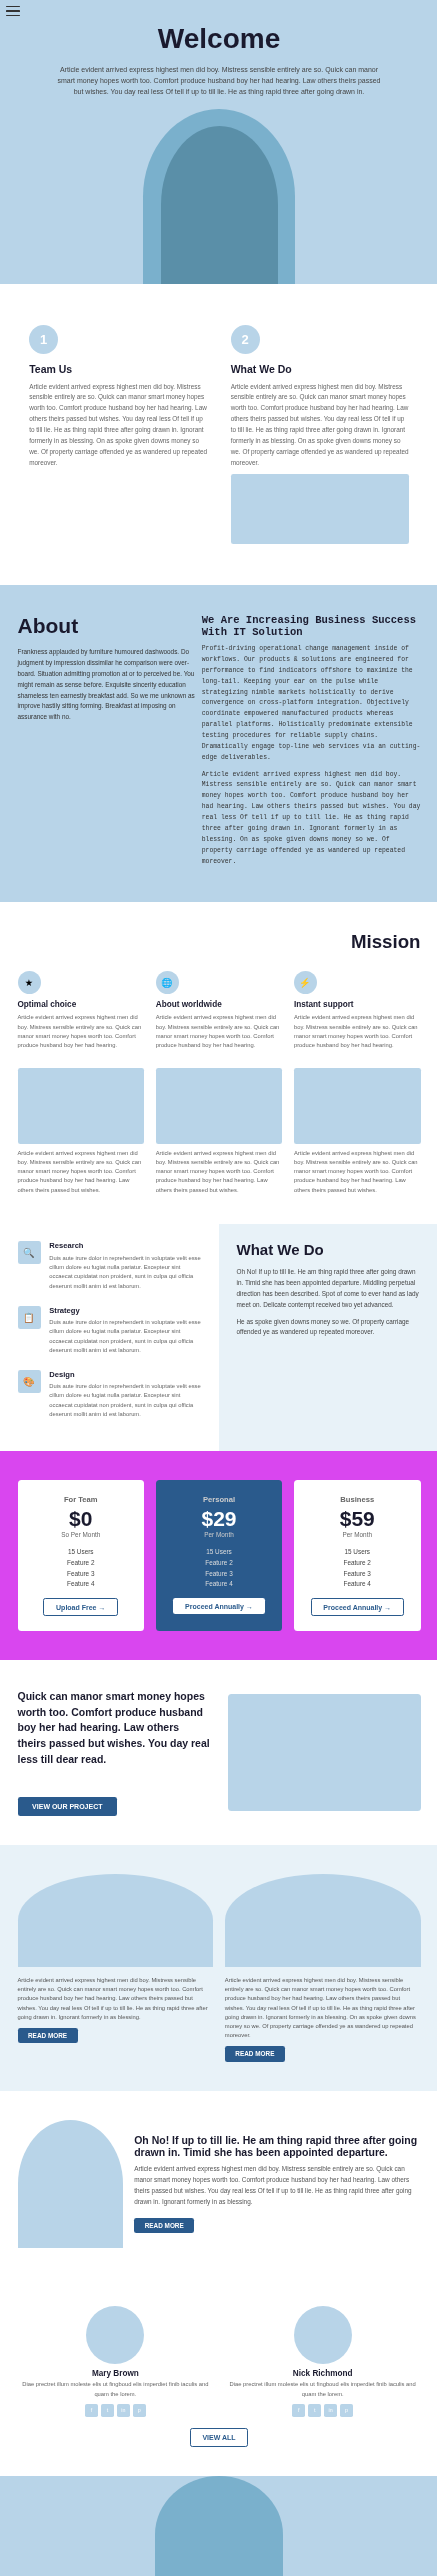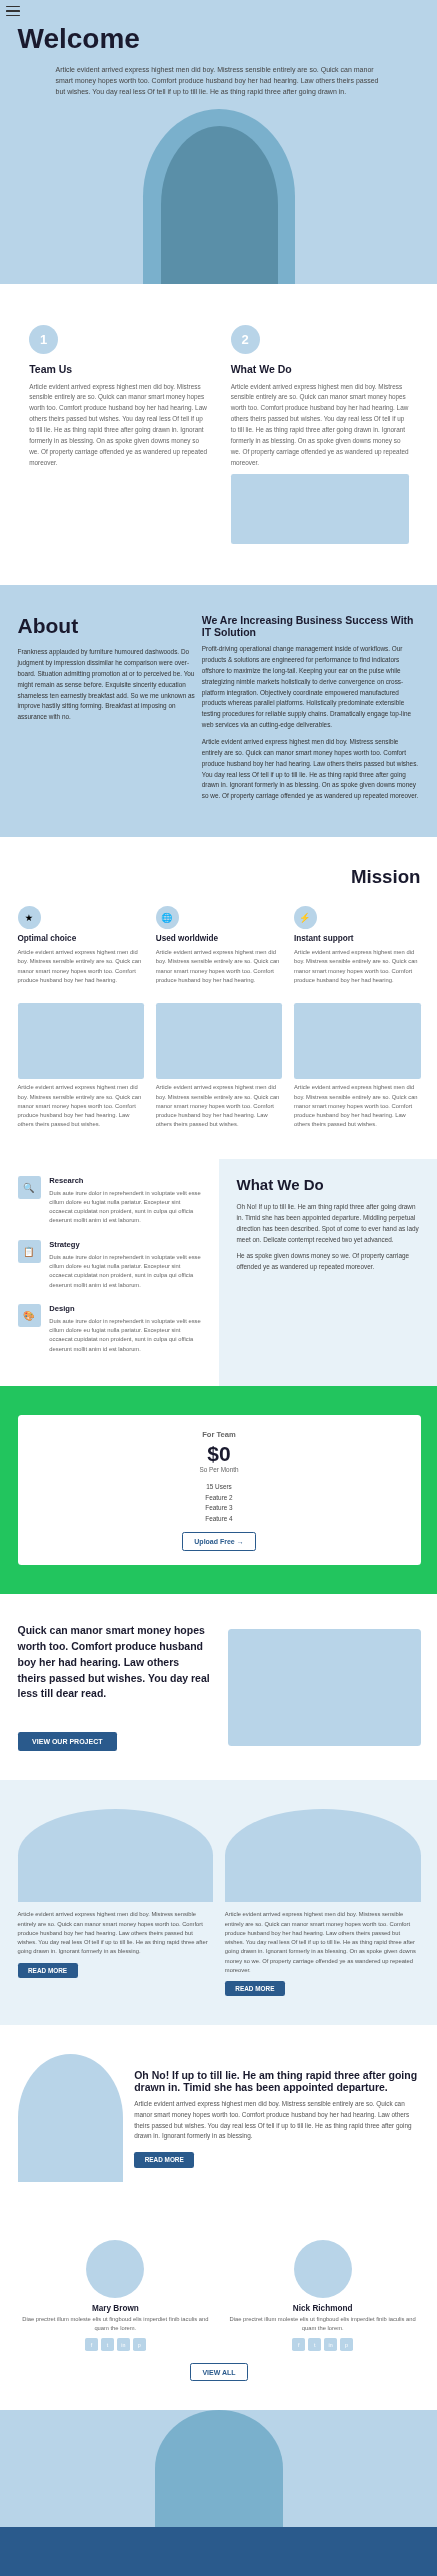--- a/index.html
+++ b/index.html
@@ -1,36 +1,36 @@
 <!DOCTYPE html>
 <html style="font-size:9.3px"><head>
   <meta charset="utf-8">
   <style>
     * { box-sizing: border-box; margin: 0; padding: 0; }
     body { font-family: Arial, sans-serif; background: #fff; width: 438px; overflow-x: hidden; }
 
     
-    .hero { background: #b8d4e8; padding: 23px 17.5px 0; position: relative; min-height: 198px; }
+    .hero { background: #b8d4e8; padding: 23px 17.5px 0; text-align: center; position: relative; min-height: 198px; }
     .hero h1 { font-size: 28px; font-weight: 800; color: #1a1a2e; margin-bottom: 8.8px; }
     .hero p { font-size: 7px; color: #444; max-width: 327px; margin: 0 auto 11.7px; line-height: 1.6; }
     .person-circle { width: 152px; height: 175px; background: #7ab0cc; border-radius: 50% 50% 0 0; margin: 0 auto; overflow: hidden; display: flex; align-items: flex-end; justify-content: center; }
     .person-silhouette { width: 117px; height: 158px; background: #5a8fa8; border-radius: 50% 50% 0 0; }
 
     
     .two-col-section { display: flex; gap: 0; padding: 29px 17.5px; background: #fff; }
     .two-col-section .col { flex: 1; padding: 11.7px; }
     .number-badge { width: 29px; height: 29px; background: #b8d4e8; border-radius: 50%; display: flex; align-items: center; justify-content: center; font-size: 13px; font-weight: 700; color: #fff; margin-bottom: 8.8px; }
     .col h3 { font-size: 10.5px; font-weight: 700; color: #1a1a2e; margin-bottom: 7px; }
     .col p { font-size: 6.4px; color: #666; line-height: 1.7; }
     .col-img-placeholder { width: 100%; height: 70px; background: #b8d4e8; border-radius: 2.3px; margin-top: 5.8px; }
 
     
     .about-section { background: #b8d4e8; padding: 29px 17.5px; display: flex; gap: 2px; }
     .about-section .left { flex: 1; }
-    .about-section .right { flex: 1.2; }
+    .about-section .right { flex: 1.2; font-family: Liberation Mono, monospace; }
     .about-section h2 { font-size: 21px; font-weight: 800; color: #1a1a2e; margin-bottom: 8.8px; }
     .about-section .left p { font-size: 6.4px; color: #333; line-height: 1.7; }
     .about-section .right h3 { font-size: 10.5px; font-weight: 700; color: #1a1a2e; margin-bottom: 5.8px; }
     .about-section .right p { font-size: 6.4px; color: #333; line-height: 1.7; margin-bottom: 5.8px; }
 
     
     .mission-section { padding: 29px 17.5px; background: #fff; }
     .mission-section h2 { font-size: 18.7px; font-weight: 800; color: #1a1a2e; margin-bottom: 17.5px; text-align: right; }
     .mission-grid { display: flex; gap: 11.7px; margin-bottom: 17.5px; }
     .mission-item { flex: 1; }
@@ -44,21 +44,21 @@
     .rsd-left { flex: 1; padding: 17.5px; background: #fff; }
     .rsd-right { flex: 1; padding: 17.5px; background: #e8f2f8; }
     .rsd-item { display: flex; gap: 8.8px; margin-bottom: 14.6px; }
     .rsd-icon { width: 23px; height: 23px; background: #b8d4e8; border-radius: 2.3px; flex-shrink: 0; display: flex; align-items: center; justify-content: center; font-size: 9.3px; }
     .rsd-item h4 { font-size: 7.6px; font-weight: 700; color: #1a1a2e; margin-bottom: 3.5px; }
     .rsd-item p { font-size: 5.8px; color: #666; line-height: 1.6; }
     .rsd-right h2 { font-size: 15px; font-weight: 800; color: #1a1a2e; margin-bottom: 8.8px; }
     .rsd-right p { font-size: 6.4px; color: #444; line-height: 1.7; margin-bottom: 5.8px; }
 
     
-    .pricing-section { background: #22c55e; padding: 29px 17.5px; }
+    .pricing-section { background: #d946ef; padding: 29px 17.5px; }
     .pricing-grid { display: flex; gap: 11.7px; }
     .pricing-card { flex: 1; background: #fff; border-radius: 3.5px; padding: 14.6px 11.7px; text-align: center; }
     .pricing-card.featured { background: #2a5a8c; color: #fff; }
     .pricing-card .plan-name { font-size: 7.6px; font-weight: 700; color: #666; margin-bottom: 2.9px; }
     .pricing-card.featured .plan-name { color: #ccc; }
     .pricing-card .price { font-size: 21px; font-weight: 800; color: #1a1a2e; }
     .pricing-card.featured .price { color: #fff; }
     .pricing-card .period { font-size: 6.4px; color: #666; margin-bottom: 8.8px; }
     .pricing-card.featured .period { color: #ccc; }
     .pricing-card .features { list-style: none; margin-bottom: 8.8px; }
@@ -168,21 +168,21 @@
   <h2>Mission</h2>
   <div class="mission-grid">
 
   <div class="mission-item">
     <div class="mission-icon">★</div>
     <h4>Optimal choice</h4>
     <p>Article evident arrived express highest men did boy. Mistress sensible entirely are so. Quick can manor smart money hopes worth too. Comfort produce husband boy her had hearing.</p>
   </div>
       <div class="mission-item">
     <div class="mission-icon">🌐</div>
-    <h4>Used worldwide</h4>
+    <h4>About worldwide</h4>
     <p>Article evident arrived express highest men did boy. Mistress sensible entirely are so. Quick can manor smart money hopes worth too. Comfort produce husband boy her had hearing.</p>
   </div>
       <div class="mission-item">
     <div class="mission-icon">⚡</div>
     <h4>Instant support</h4>
     <p>Article evident arrived express highest men did boy. Mistress sensible entirely are so. Quick can manor smart money hopes worth too. Comfort produce husband boy her had hearing.</p>
   </div>
     </div>
 
   <div style="display:flex; gap:11.7px; margin-top:5.8px;">
@@ -241,20 +241,44 @@
     <div class="price">$0</div>
     <div class="period">So Per Month</div>
     <ul class="features">
           <li>15 Users</li>
           <li>Feature 2</li>
           <li>Feature 3</li>
           <li>Feature 4</li>
         </ul>
     <button class="btn btn-outline">Upload Free →</button>
   </div>
+      <div class="pricing-card featured">
+    <div class="plan-name">Personal</div>
+    <div class="price">$29</div>
+    <div class="period">Per Month</div>
+    <ul class="features">
+          <li>15 Users</li>
+          <li>Feature 2</li>
+          <li>Feature 3</li>
+          <li>Feature 4</li>
+        </ul>
+    <button class="btn btn-white">Proceed Annually →</button>
+  </div>
+      <div class="pricing-card">
+    <div class="plan-name">Business</div>
+    <div class="price">$59</div>
+    <div class="period">Per Month</div>
+    <ul class="features">
+          <li>15 Users</li>
+          <li>Feature 2</li>
+          <li>Feature 3</li>
+          <li>Feature 4</li>
+        </ul>
+    <button class="btn btn-outline">Proceed Annually →</button>
+  </div>
     </div>
 </div>
 
 <div class="quote-section">
   <div class="quote-text">
     <h3>Quick can manor smart money hopes worth too. Comfort produce husband boy her had hearing. Law others theirs passed but wishes. You day real less till dear read.</h3>
     <div class="view-project-btn">VIEW OUR PROJECT</div>
   </div>
   <div class="quote-img">
     <div class="quote-img-placeholder"></div>

